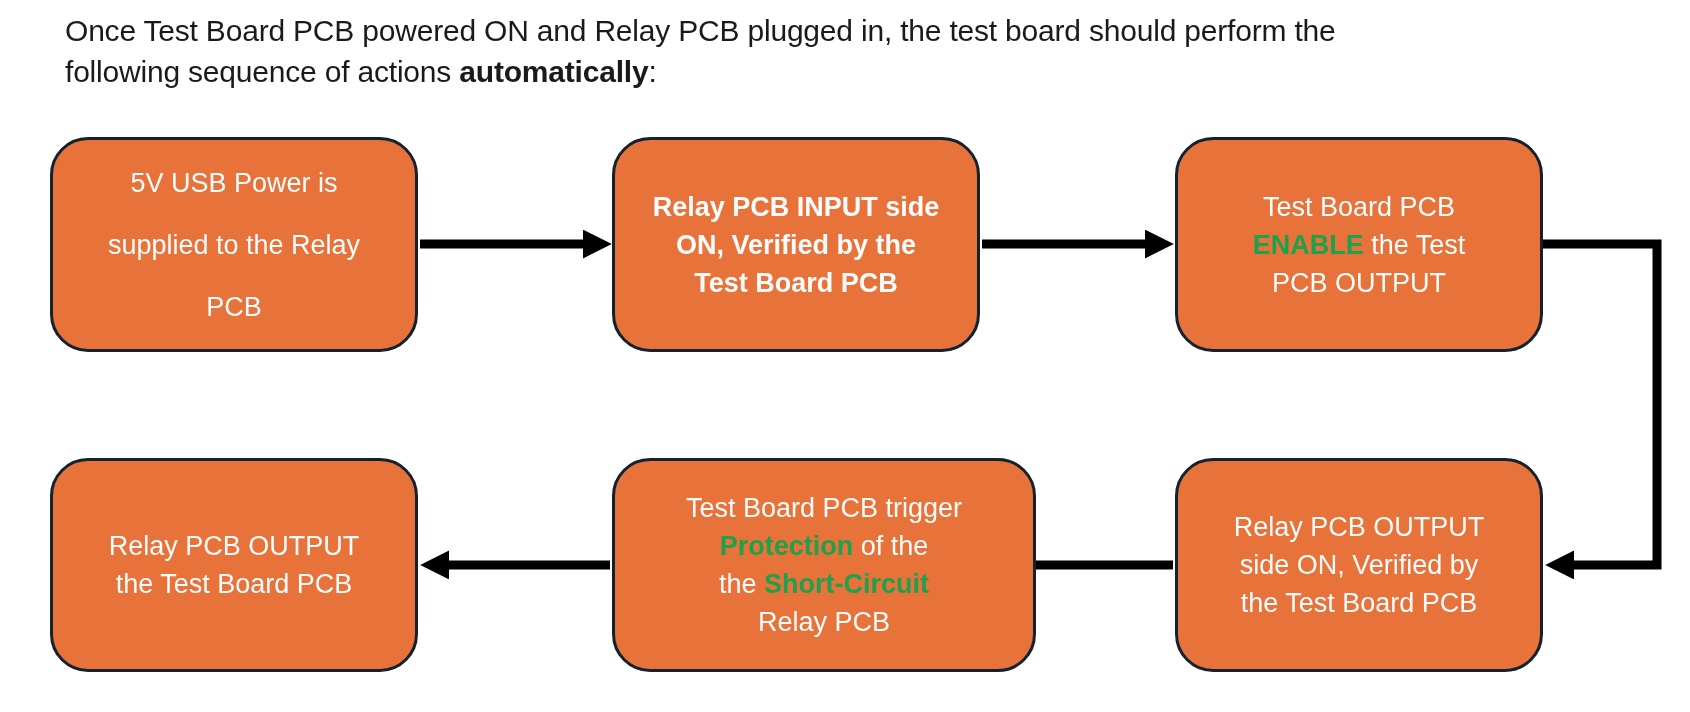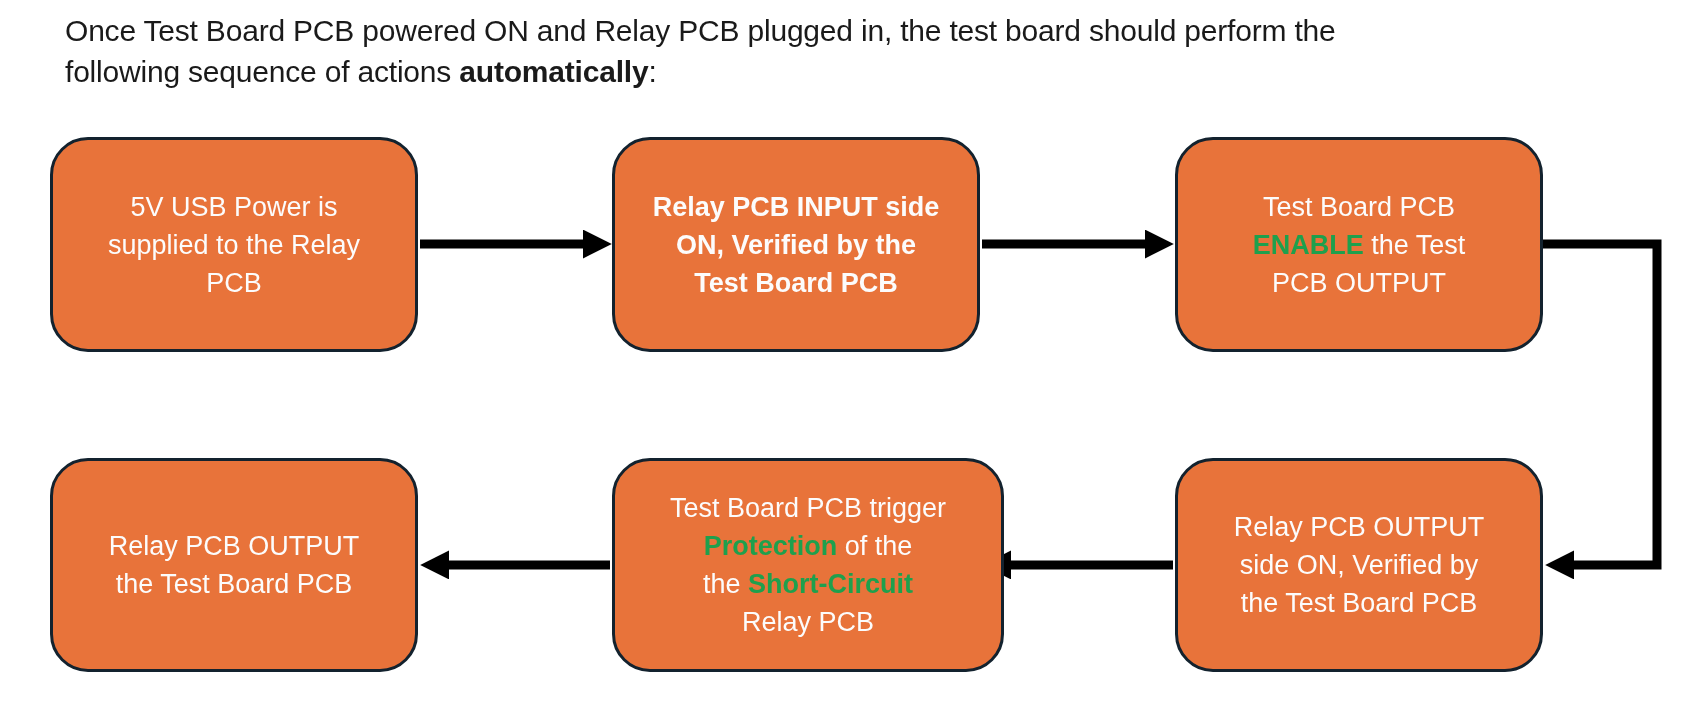--- a/index.html
+++ b/index.html
@@ -57,41 +57,41 @@
         <path d="M0,0 L3.2,1.6 L0,3.2 Z" fill="#000000"></path>
       </marker>
     </defs>
     <path d="M420 244 H583" stroke="#000" stroke-width="9" fill="none" marker-end="url(#ah)"></path>
     <path d="M982 244 H1145" stroke="#000" stroke-width="9" fill="none" marker-end="url(#ah)"></path>
     <path d="M1543 244 L1657 244 L1657 565 L1574 565" stroke="#000" stroke-width="9" fill="none" stroke-linejoin="miter" marker-end="url(#ah)"></path>
     <path d="M1173 565 H1011" stroke="#000" stroke-width="9" fill="none" marker-end="url(#ah)"></path>
     <path d="M610 565 H449" stroke="#000" stroke-width="9" fill="none" marker-end="url(#ah)"></path>
   </svg>
 
-  <div class="flow-box" style="left:50px;  top:137px; width:368px; height:215px;">
+  <div class="flow-box" style="left:50px;  top:137px; width:368px; height:215px;gap:24px;">
       <div class="line"><span>5V USB Power is</span></div>
       <div class="line"><span>supplied to the Relay</span></div>
       <div class="line"><span>PCB</span></div>
     </div>
   <div class="flow-box" style="left:612px; top:137px; width:368px; height:215px;font-weight:bold;">
       <div class="line"><span>Relay PCB INPUT side</span></div>
       <div class="line"><span>ON, Verified by the</span></div>
       <div class="line"><span>Test Board PCB</span></div>
     </div>
   <div class="flow-box" style="left:1175px;top:137px; width:368px; height:215px;">
       <div class="line"><span>Test Board PCB</span></div>
       <div class="line"><span class="seg-b seg-g">ENABLE</span><span> the Test</span></div>
       <div class="line"><span>PCB OUTPUT</span></div>
     </div>
   <div class="flow-box" style="left:1175px;top:458px; width:368px; height:214px;">
       <div class="line"><span>Relay PCB OUTPUT</span></div>
       <div class="line"><span>side ON, Verified by</span></div>
       <div class="line"><span>the Test Board PCB</span></div>
     </div>
-  <div class="flow-box" style="left:612px; top:458px; width:392px; height:214px;">
+  <div class="flow-box" style="left:612px; top:458px; width:424px; height:214px;">
       <div class="line"><span>Test Board PCB trigger</span></div>
       <div class="line"><span class="seg-b seg-g">Protection</span><span> of the</span></div>
       <div class="line"><span>the </span><span class="seg-b seg-g">Short-Circuit</span></div>
       <div class="line"><span>Relay PCB</span></div>
     </div>
   <div class="flow-box" style="left:50px;  top:458px; width:368px; height:214px;">
       <div class="line"><span>Relay PCB OUTPUT</span></div>
       <div class="line"><span>the Test Board PCB</span></div>
     </div>
 

